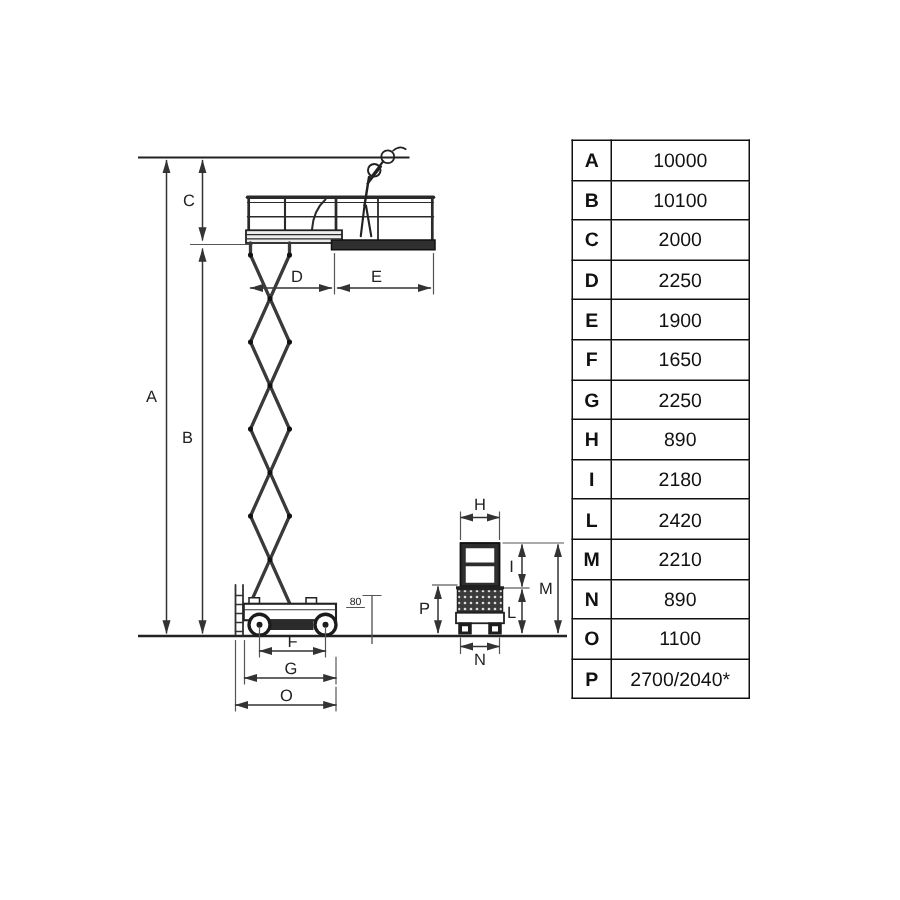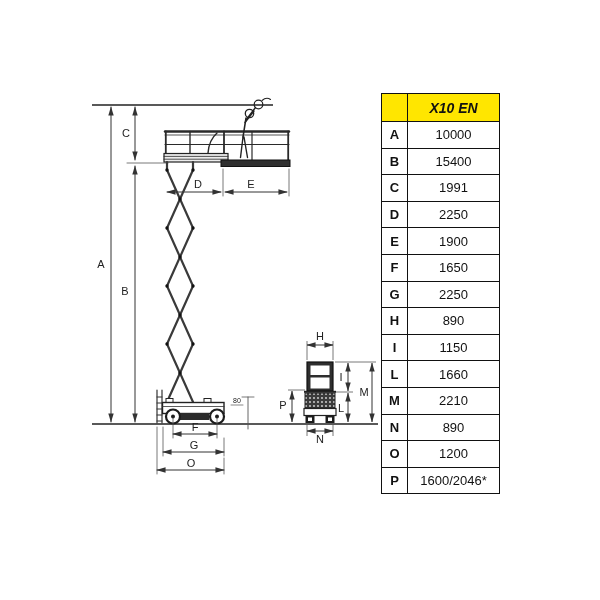--- a/index.html
+++ b/index.html
@@ -187,35 +187,31 @@
     <text x="320" y="443" text-anchor="middle">N</text>
   </g>
 </svg>
 
 <table class="spec">
   <colgroup>
         <col class="kc">
         <col class="vc">
       </colgroup>
   <tbody>
-        <tr>
-    <th></th>
-    <th>X10 EN</th>
-  </tr>
   <tr>
           <td class="k">A</td>
           <td>10000</td>
         </tr>
   <tr>
           <td class="k">B</td>
-          <td>15400</td>
+          <td>10100</td>
         </tr>
   <tr>
           <td class="k">C</td>
-          <td>1991</td>
+          <td>2000</td>
         </tr>
   <tr>
           <td class="k">D</td>
           <td>2250</td>
         </tr>
   <tr>
           <td class="k">E</td>
           <td>1900</td>
         </tr>
   <tr>
@@ -225,38 +221,38 @@
   <tr>
           <td class="k">G</td>
           <td>2250</td>
         </tr>
   <tr>
           <td class="k">H</td>
           <td>890</td>
         </tr>
   <tr>
           <td class="k">I</td>
-          <td>1150</td>
+          <td>2180</td>
         </tr>
   <tr>
           <td class="k">L</td>
-          <td>1660</td>
+          <td>2420</td>
         </tr>
   <tr>
           <td class="k">M</td>
           <td>2210</td>
         </tr>
   <tr>
           <td class="k">N</td>
           <td>890</td>
         </tr>
   <tr>
           <td class="k">O</td>
-          <td>1200</td>
+          <td>1100</td>
         </tr>
   <tr>
           <td class="k">P</td>
-          <td>1600/2046*</td>
+          <td>2700/2040*</td>
         </tr>
 </tbody>
     </table>
 
 </div>
 
 </body></html>

